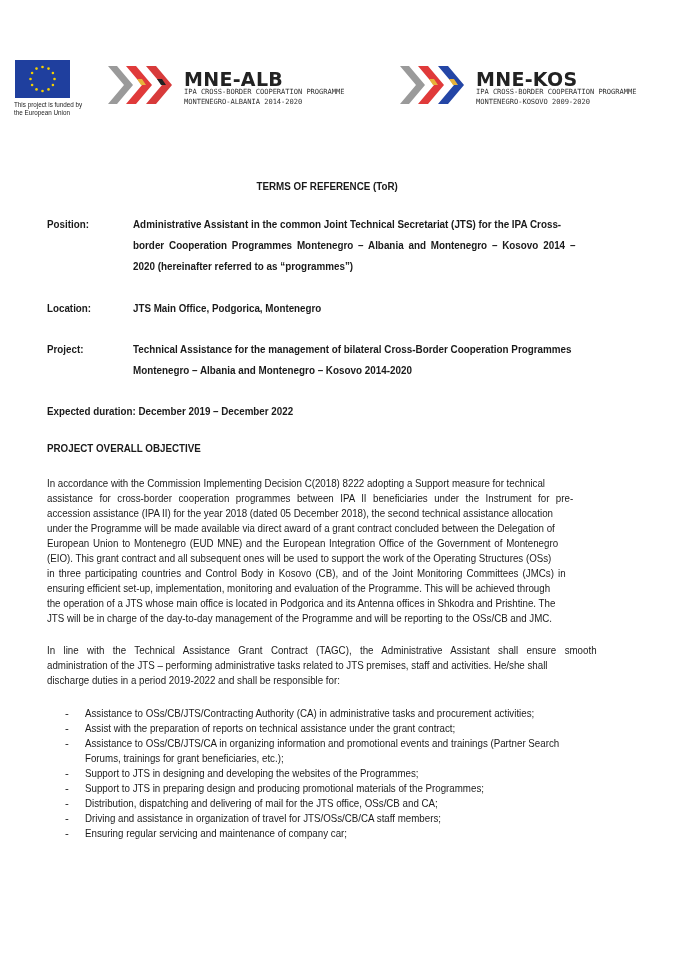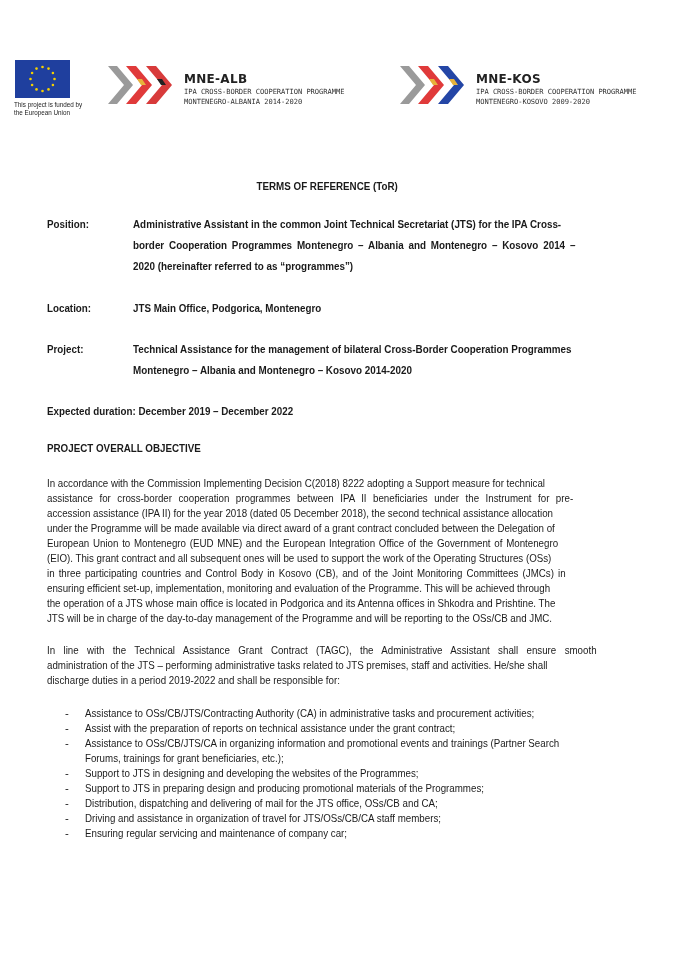--- a/index.html
+++ b/index.html
@@ -3,21 +3,21 @@
 <meta charset="utf-8">
 <style>
   html, body { margin:0; padding:0; background:#ffffff; }
   body { width:679px; height:960px; position:relative; overflow:hidden;
          font-family:"Liberation Sans", sans-serif; color:#1a1a1a; }
   .abs { position:absolute; }
 
   
   .eu-flag { left:15px; top:60px; width:55px; height:38px; background:#1f3f9e; }
   .eu-caption { left:14px; top:101px; font-size:6.3px; line-height:7.5px; color:#222; width:80px; }
-  .prog-title { font-family:"DejaVu Sans", sans-serif; font-weight:bold; font-size:12px; letter-spacing:0.3px; color:#222; line-height:16px; }
+  .prog-title { font-family:"DejaVu Sans", sans-serif; font-weight:bold; font-size:19px; letter-spacing:0.3px; color:#222; line-height:16px; }
   .prog-sub { font-family:"DejaVu Sans Mono", monospace; font-size:7.1px; letter-spacing:-0.05px; color:#333; line-height:10px; white-space:nowrap; }
 
   
   .doc { font-family:"Liberation Sans", sans-serif; font-size:11.4px; color:#1a1a1a; }
   .b { font-weight:bold; }
   .narrow { transform-origin:left top; transform:scaleX(0.86); white-space:nowrap; }
   .title { left:0; width:654px; top:180px; text-align:center; }
   .title span { display:inline-block; }
   .label { left:47px; }
   .value { left:133px; width:580px; line-height:21px; }

